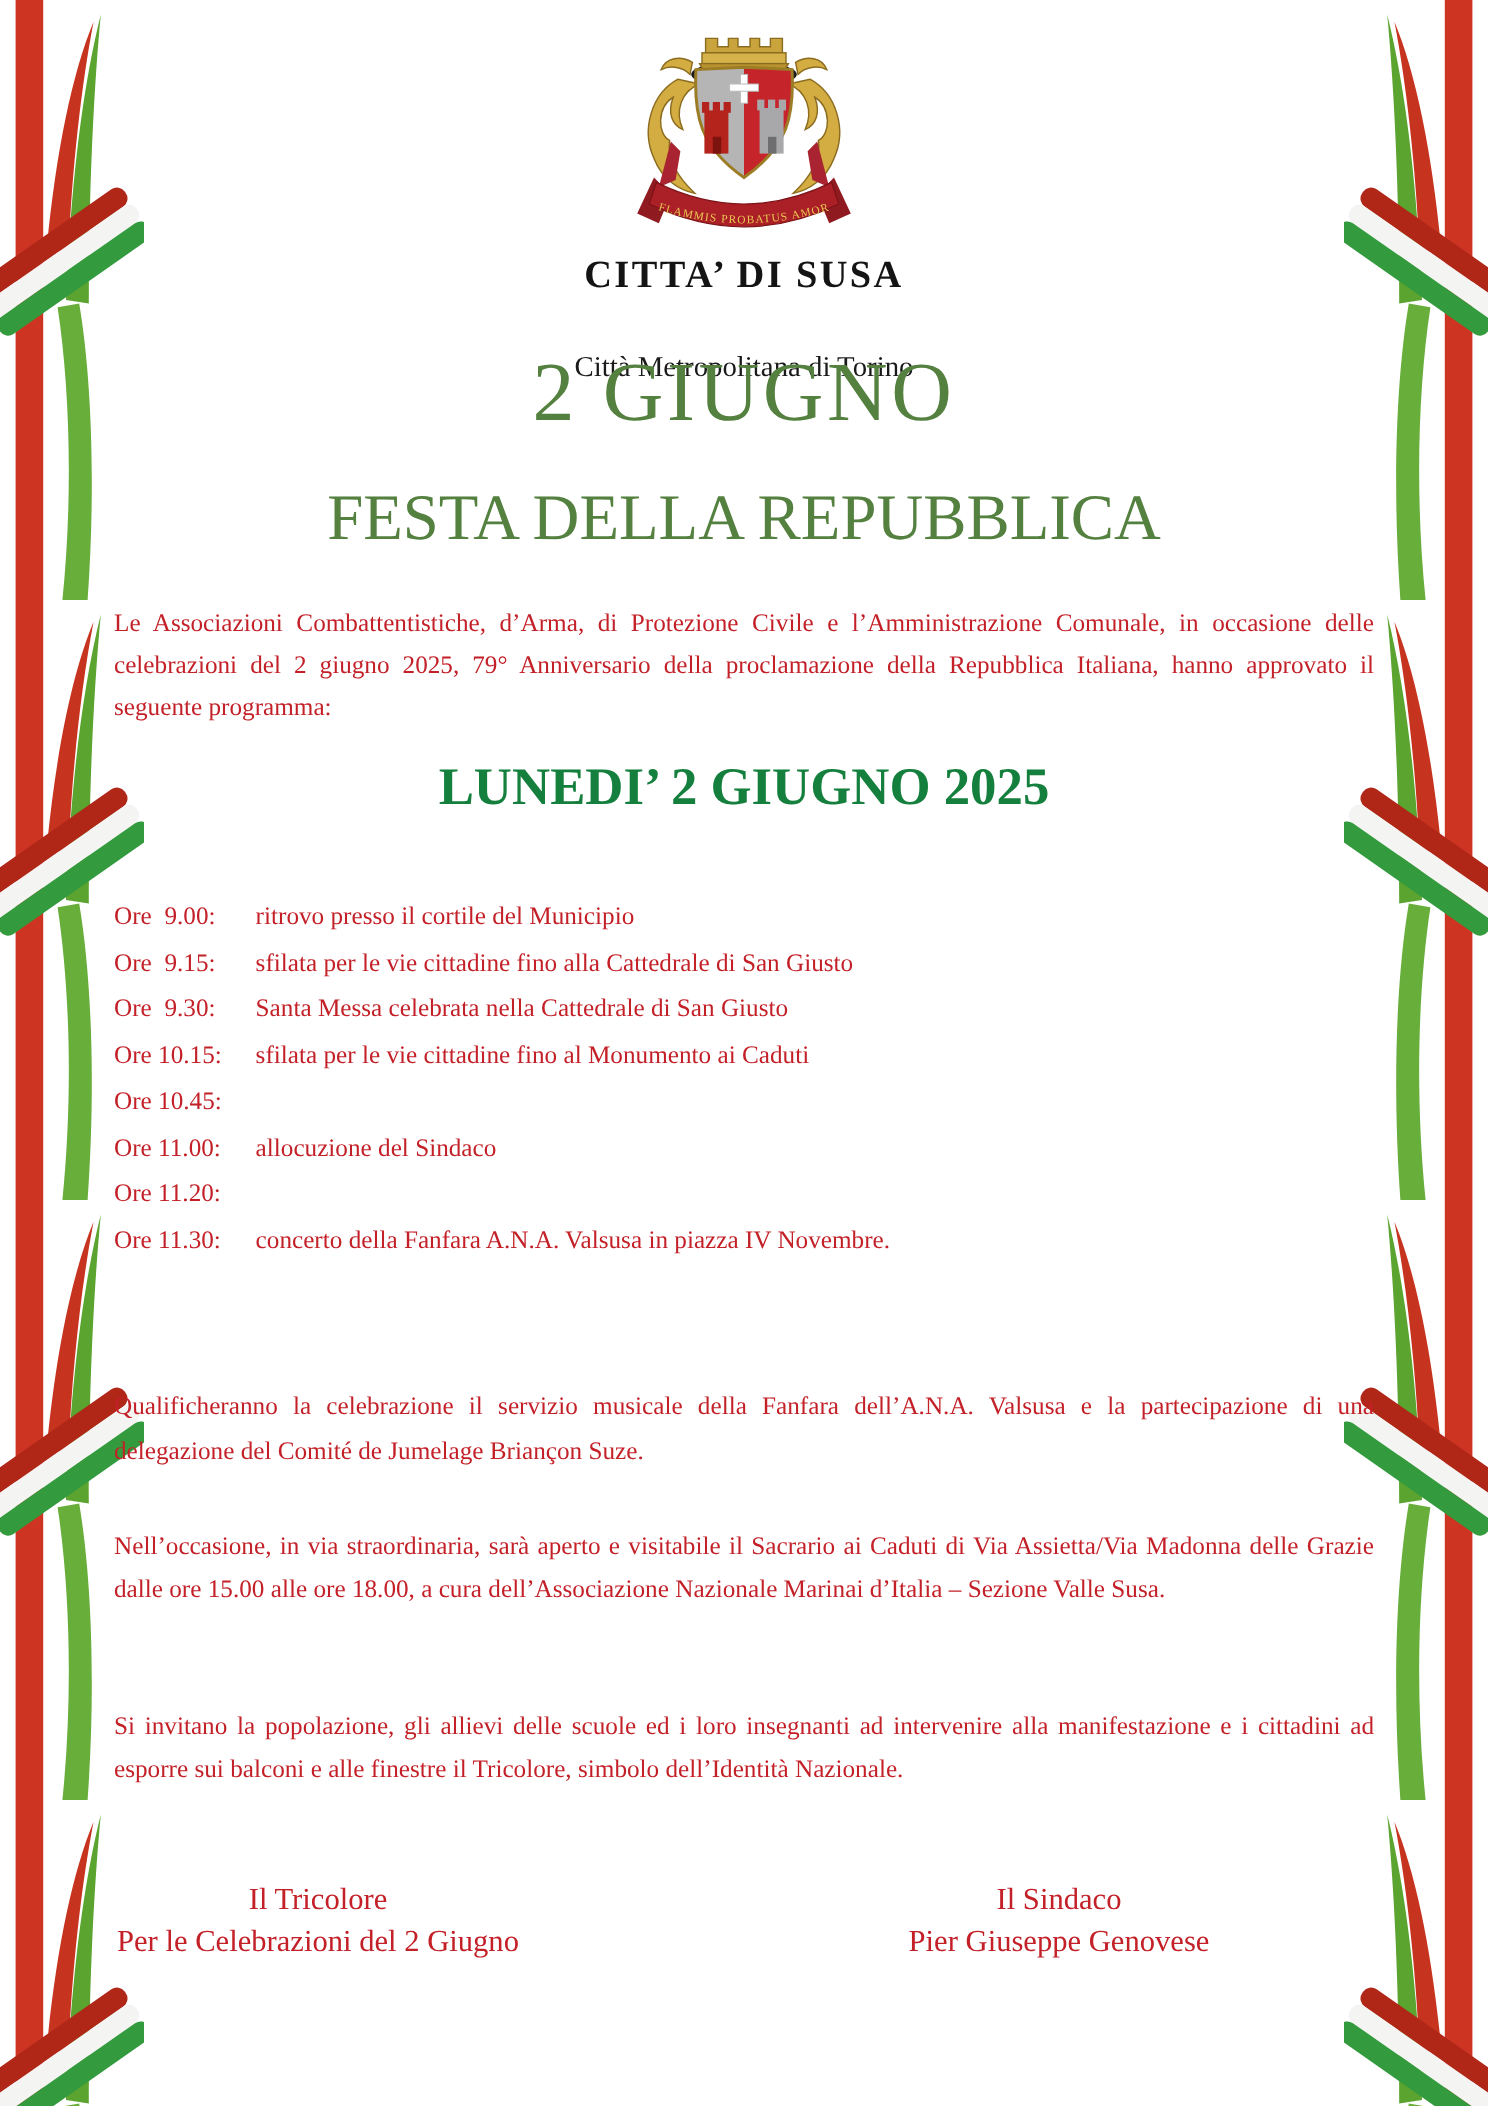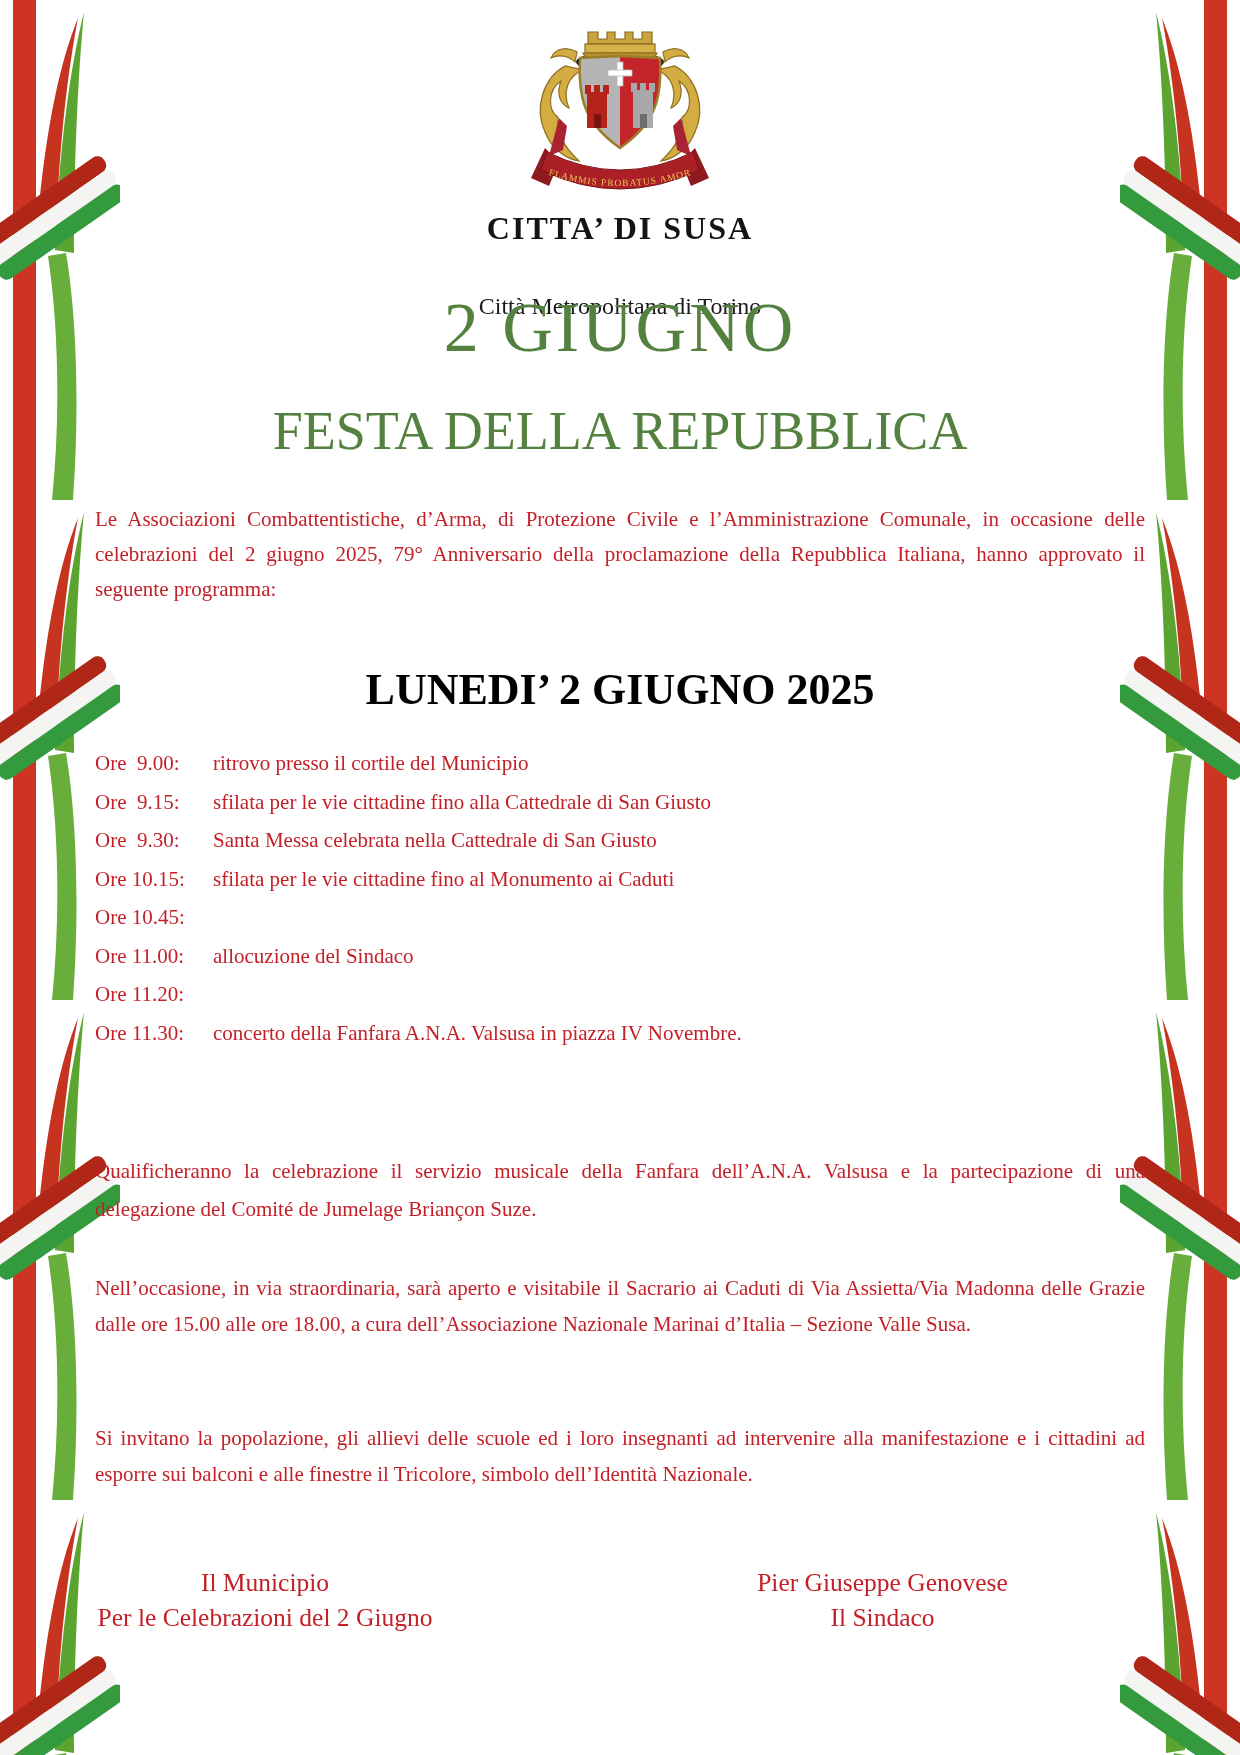--- a/index.html
+++ b/index.html
@@ -17,21 +17,21 @@
 
   
   .crest{position:absolute;top:26px;left:50%;transform:translateX(-50%);}
 
   
   .center{position:absolute;left:0;width:1240px;text-align:center;}
   .city-name{top:210px;font-size:32px;font-weight:bold;letter-spacing:2px;color:#141414;}
   .metro{top:252px;font-size:24px;color:#1a1a1a;margin-top:41px;}
   .event-title{top:288px;font-size:70px;color:#54813f;letter-spacing:3px;}
   .event-subtitle{top:400px;font-size:54px;color:#54813f;}
-  .day-heading{top:664px;font-size:44px;font-weight:bold;color:#000000;}
+  .day-heading{top:630px;font-size:44px;font-weight:bold;color:#15803d;}
 
   
   .block{position:absolute;left:95px;width:1050px;color:#c32028;font-size:21px;}
   .just{text-align:justify;}
   .intro{top:502px;line-height:35px;}
   .program{top:744px;line-height:38.5px;}
   .program .row{display:flex;align-items:flex-start;}
   .program .time{white-space:pre;flex:0 0 118px;}
   .program .desc{flex:1;}
   .par-fanfara{top:1152px;line-height:38px;}
@@ -189,21 +189,21 @@
         <span class="time">Ore 11.30:</span>
         <span class="desc">concerto della Fanfara A.N.A. Valsusa in piazza IV Novembre.</span>
       </div>
     </div>
 
   <div class="block par-fanfara just">Qualificheranno la celebrazione il servizio musicale della Fanfara dell’A.N.A. Valsusa e la partecipazione di una delegazione del Comité de Jumelage Briançon Suze.</div>
   <div class="block par-sacrario just">Nell’occasione, in via straordinaria, sarà aperto e visitabile il Sacrario ai Caduti di Via Assietta/Via Madonna delle Grazie dalle ore 15.00 alle ore 18.00, a cura dell’Associazione Nazionale Marinai d’Italia – Sezione Valle Susa.</div>
   <div class="block par-invito just">Si invitano la popolazione, gli allievi delle scuole ed i loro insegnanti ad intervenire alla manifestazione e i cittadini ad esporre sui balconi e alle finestre il Tricolore, simbolo dell’Identità Nazionale.</div>
 
   <div class="sig committee">
-    <div>Il Municipio</div>
+    <div>Il Tricolore</div>
     <div>Per le Celebrazioni del 2 Giugno</div>
   </div>
   <div class="sig mayor">
+    <div>Il Sindaco</div>
     <div>Pier Giuseppe Genovese</div>
-    <div>Il Sindaco</div>
   </div>
 
 </div>
 
 </body></html>

